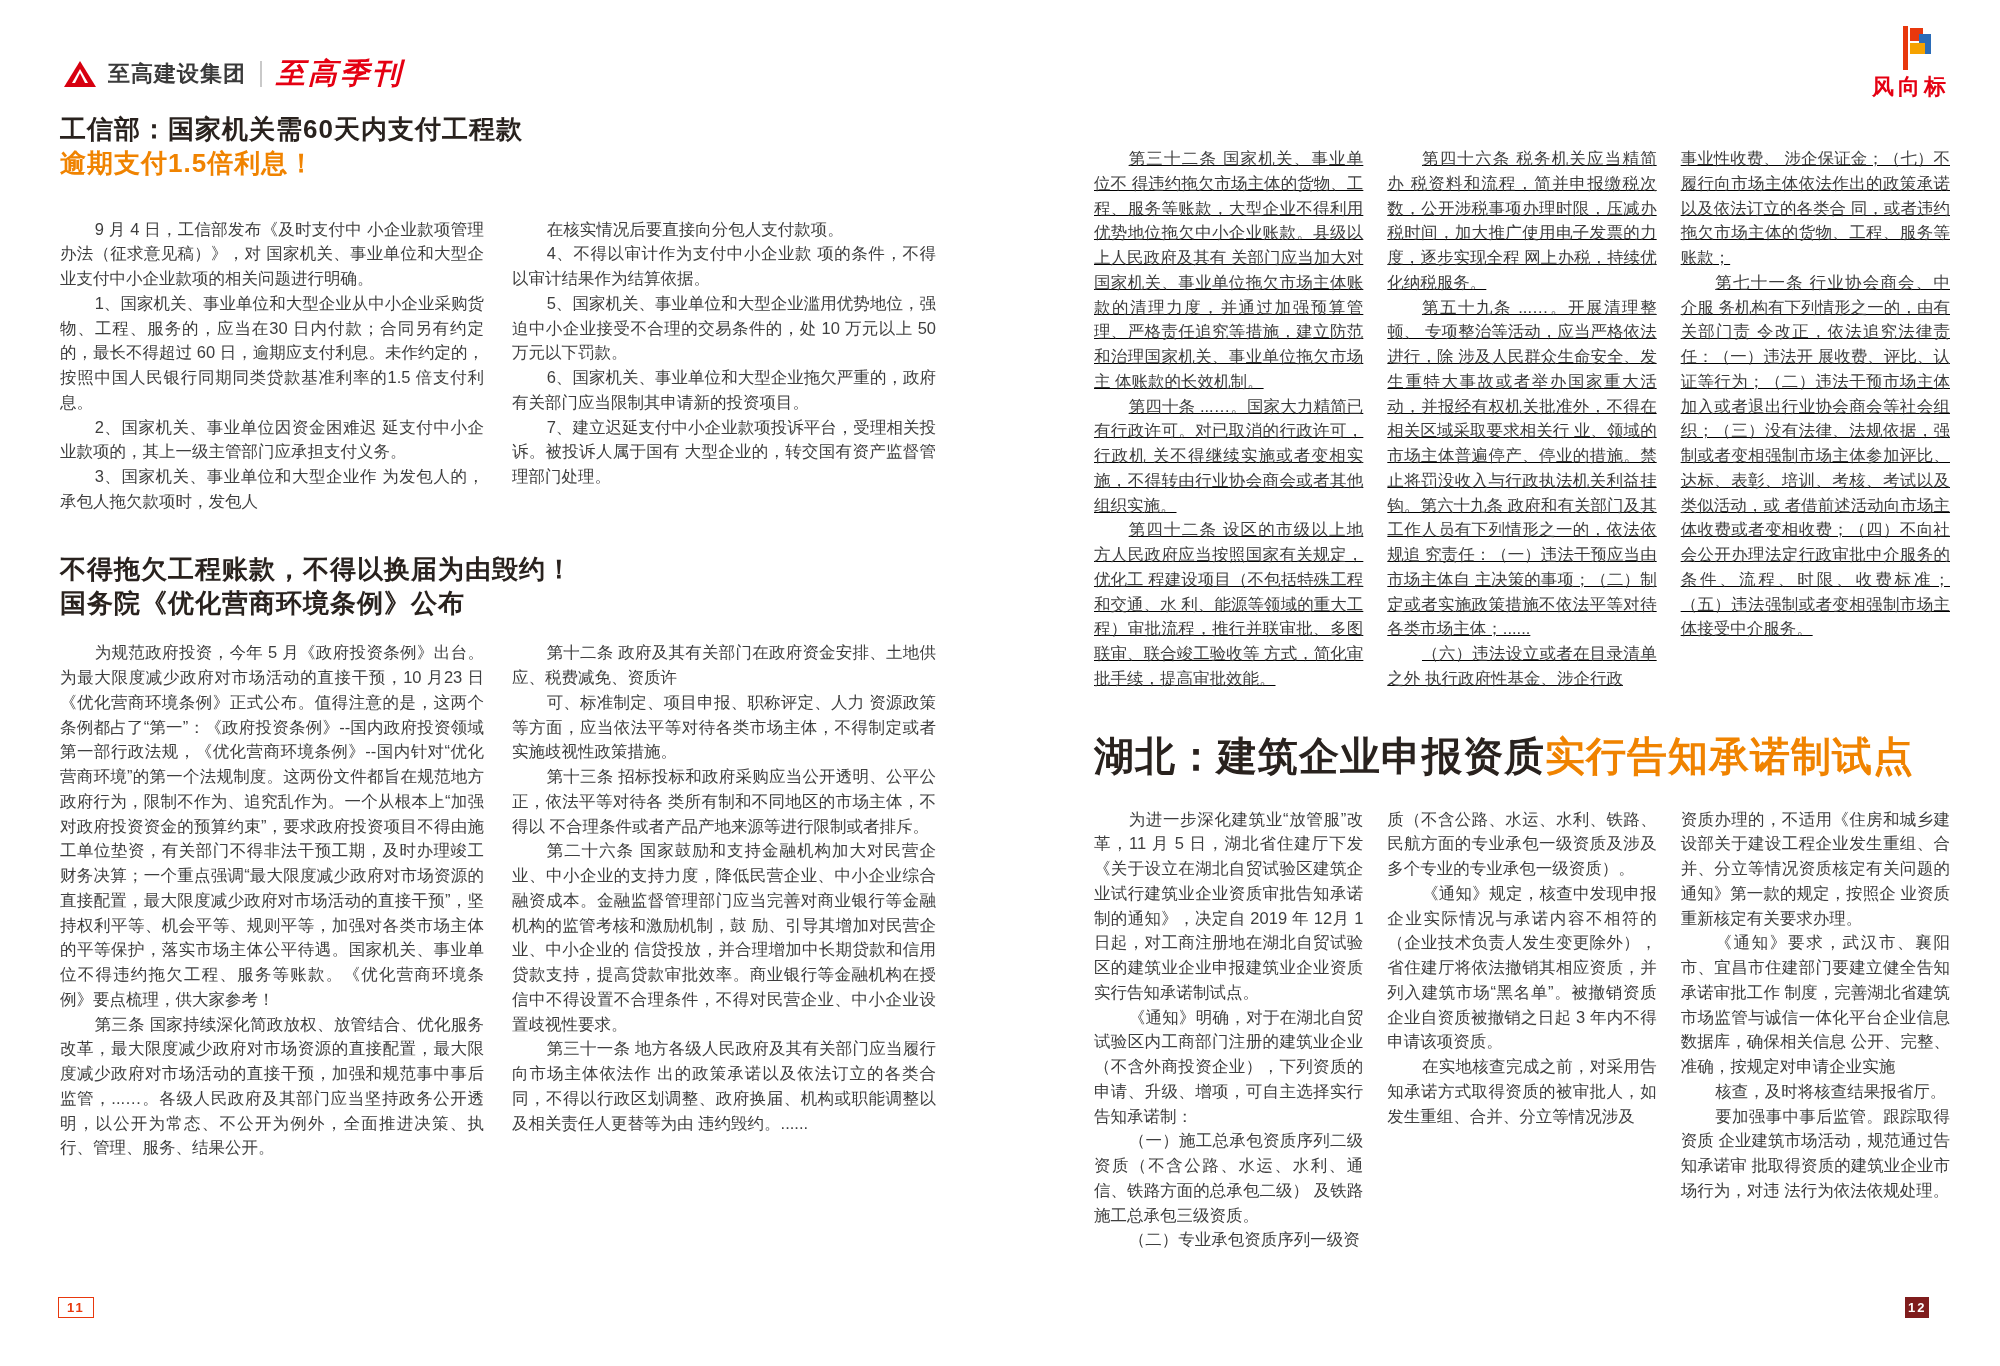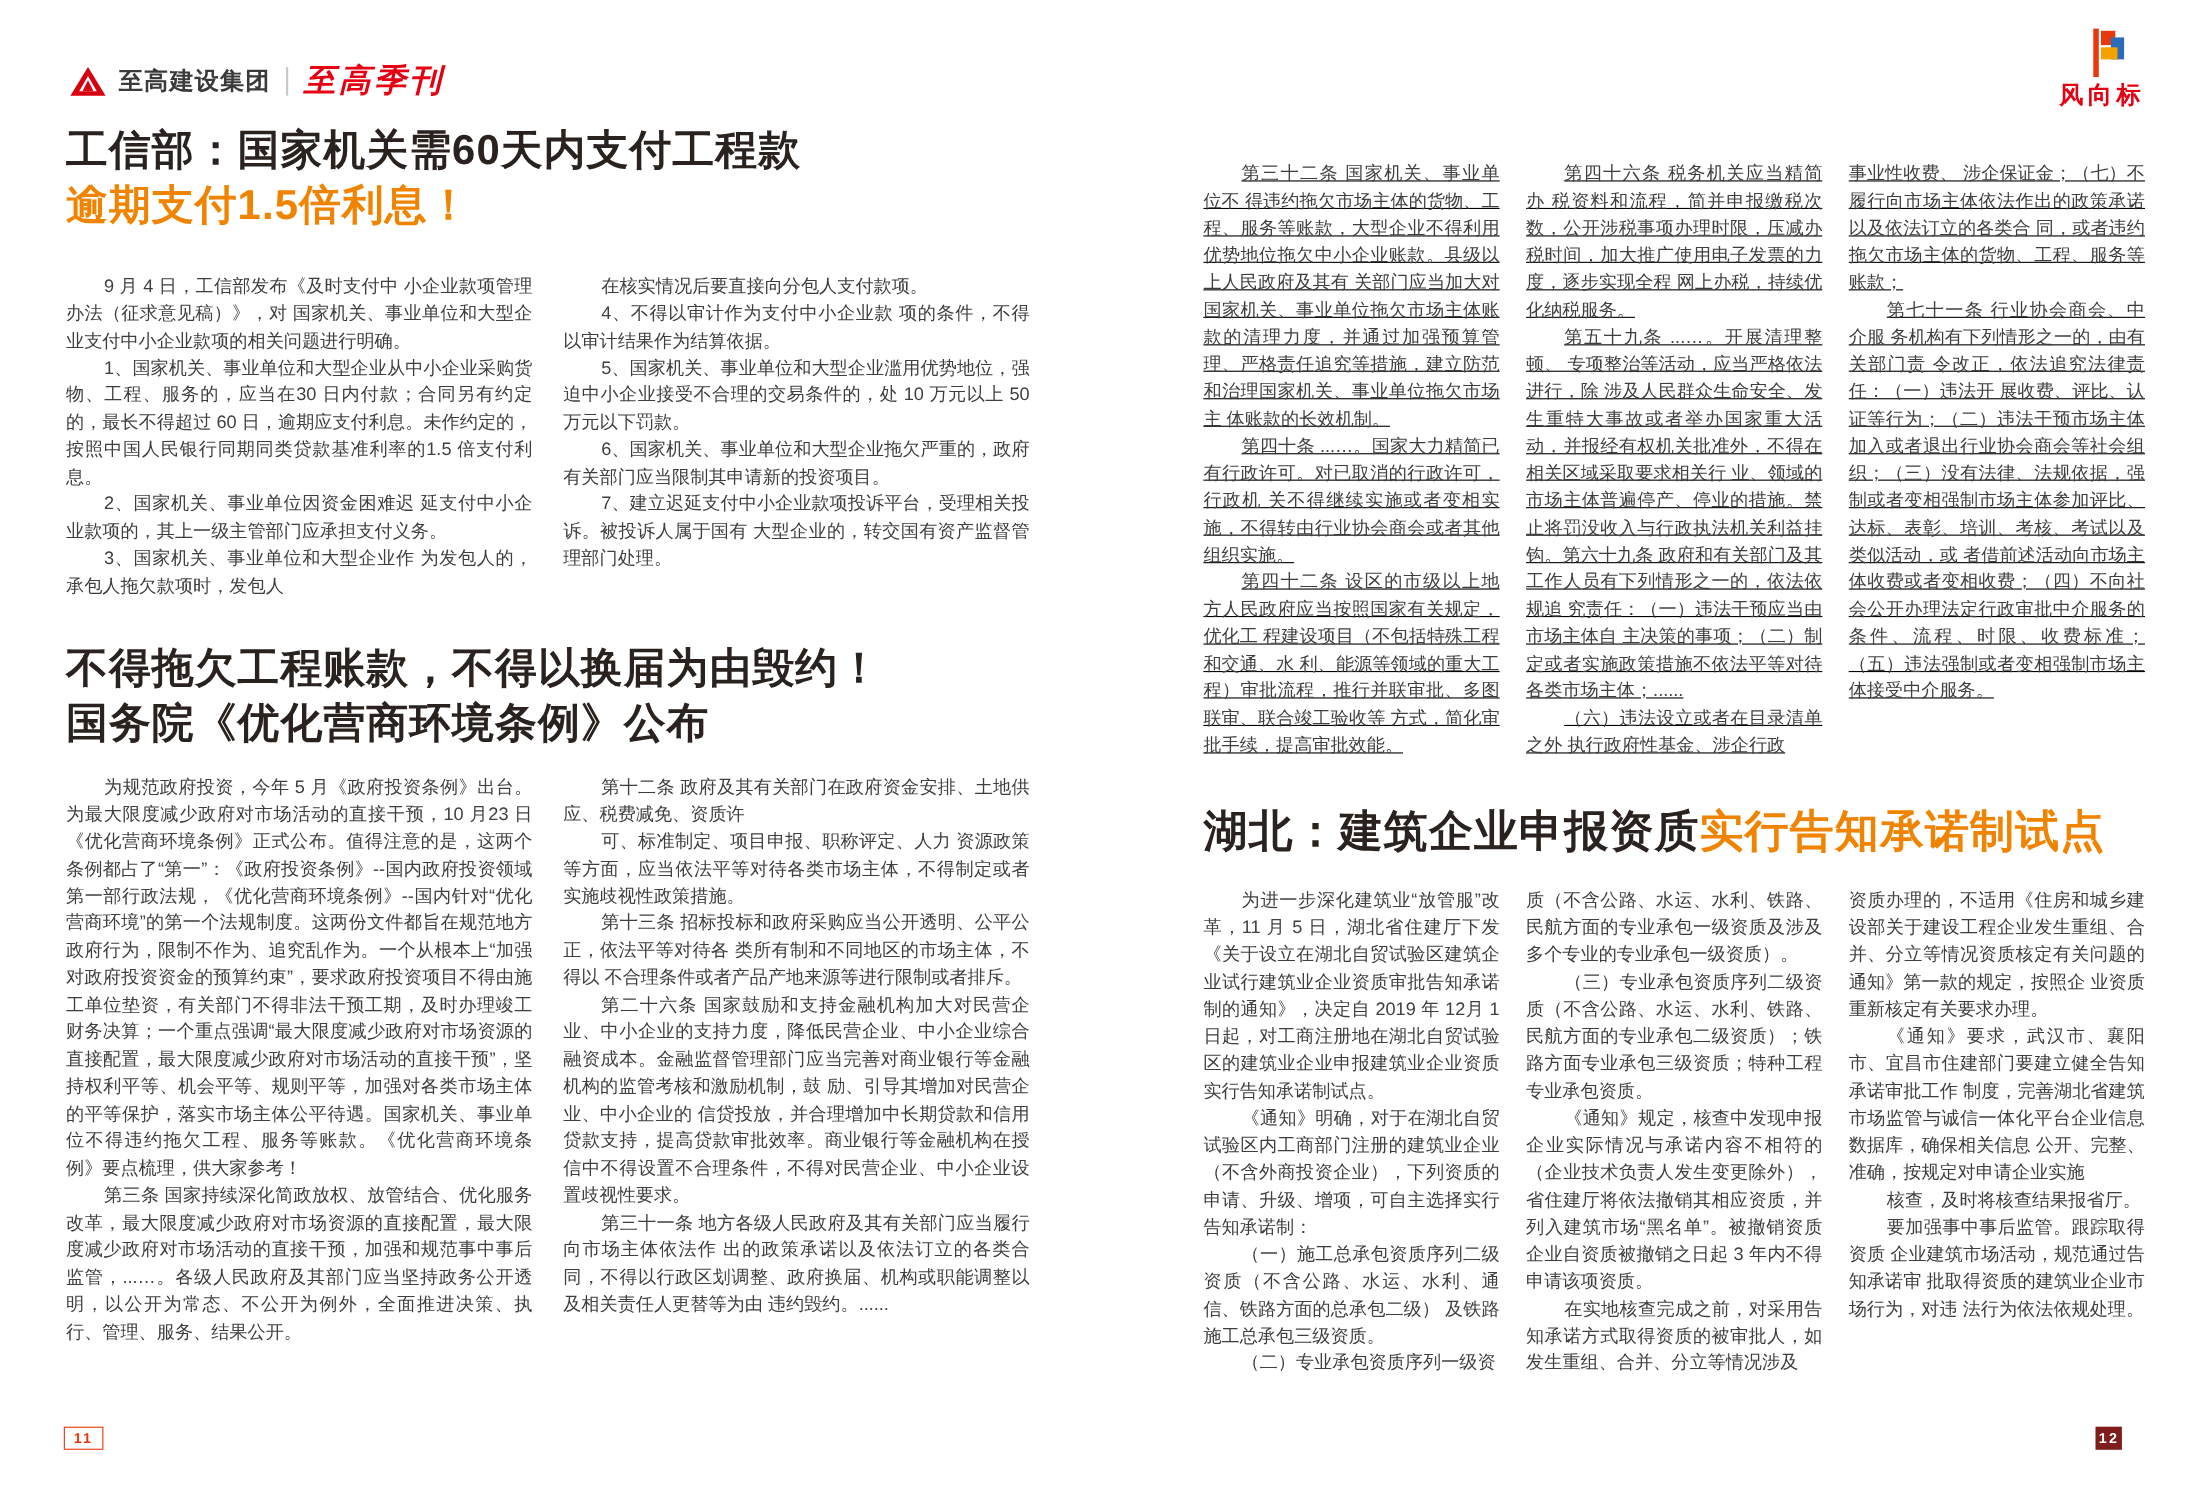--- a/index.html
+++ b/index.html
@@ -19,21 +19,21 @@
   .wv-icon .pole{position:absolute;left:14px;top:0;width:5px;height:44px;background:#e8380d;}
   .wv-icon .b1{position:absolute;left:21px;top:2px;width:13px;height:13px;background:#e8380d;}
   .wv-icon .b2{position:absolute;left:30px;top:8px;width:12px;height:20px;background:#2b6cb8;}
   .wv-icon .b3{position:absolute;left:21px;top:17px;width:15px;height:11px;background:#f5a200;}
   .wv-label{font-size:22px;font-weight:700;color:#e50012;letter-spacing:4px;text-align:center;}
   
   .left-page{position:absolute;left:60px;top:112px;width:876px;}
   .right-page{position:absolute;left:1094px;top:146px;width:856px;}
   
   .hl{margin:0;font-weight:700;line-height:1.32;letter-spacing:1px;}
-  .hl .line{display:block;font-size:38px;color:#29221e;}
+  .hl .line{display:block;font-size:26px;color:#29221e;}
   .hl .t-orange{color:#f08300;}
   .art1 .hl{margin-bottom:36px;}
   .art2 .hl{margin-bottom:20px;}
   .hl3{margin:0 0 26px 0;font-weight:700;line-height:1.25;letter-spacing:1px;font-size:40px;color:#29221e;}
   .hl3 .t-orange{color:#f08300;}
   .art1{margin-bottom:38px;}
   .continuation{margin-bottom:40px;text-decoration:underline;}
   
   .cols{display:flex;gap:28px;}
   .cols3{gap:24px;}
@@ -145,21 +145,20 @@
     </h1>
     <div class="cols cols3">
       <div class="col">
           <p class="ind">为进一步深化建筑业“放管服”改革，11 月 5 日，湖北省住建厅下发《关于设立在湖北自贸试验区建筑企业试行建筑业企业资质审批告知承诺制的通知》，决定自 2019 年 12月 1 日起，对工商注册地在湖北自贸试验区的建筑业企业申报建筑业企业资质实行告知承诺制试点。</p>
           <p class="ind">《通知》明确，对于在湖北自贸试验区内工商部门注册的建筑业企业（不含外商投资企业），下列资质的申请、升级、增项，可自主选择实行告知承诺制：</p>
           <p class="ind">（一）施工总承包资质序列二级资质（不含公路、水运、水利、通信、铁路方面的总承包二级） 及铁路施工总承包三级资质。</p>
           <p class="ind">（二）专业承包资质序列一级资</p>
         </div>
       <div class="col">
           <p class="">质（不含公路、水运、水利、铁路、民航方面的专业承包一级资质及涉及多个专业的专业承包一级资质）。</p>
-          <p class="ind">（三）专业承包资质序列二级资质（不含公路、水运、水利、铁路、 民航方面的专业承包二级资质）；铁路方面专业承包三级资质；特种工程专业承包资质。</p>
           <p class="ind">《通知》规定，核查中发现申报企业实际情况与承诺内容不相符的（企业技术负责人发生变更除外），省住建厅将依法撤销其相应资质，并列入建筑市场“黑名单”。被撤销资质企业自资质被撤销之日起 3 年内不得申请该项资质。</p>
           <p class="ind">在实地核查完成之前，对采用告知承诺方式取得资质的被审批人，如发生重组、合并、分立等情况涉及</p>
         </div>
       <div class="col">
           <p class="">资质办理的，不适用《住房和城乡建设部关于建设工程企业发生重组、合并、分立等情况资质核定有关问题的通知》第一款的规定，按照企 业资质重新核定有关要求办理。</p>
           <p class="ind">《通知》要求，武汉市、襄阳市、宜昌市住建部门要建立健全告知承诺审批工作 制度，完善湖北省建筑市场监管与诚信一体化平台企业信息数据库，确保相关信息 公开、完整、准确，按规定对申请企业实施</p>
           <p class="ind">核查，及时将核查结果报省厅。</p>
           <p class="ind">要加强事中事后监管。跟踪取得资质 企业建筑市场活动，规范通过告知承诺审 批取得资质的建筑业企业市场行为，对违 法行为依法依规处理。</p>
         </div>
     </div>

